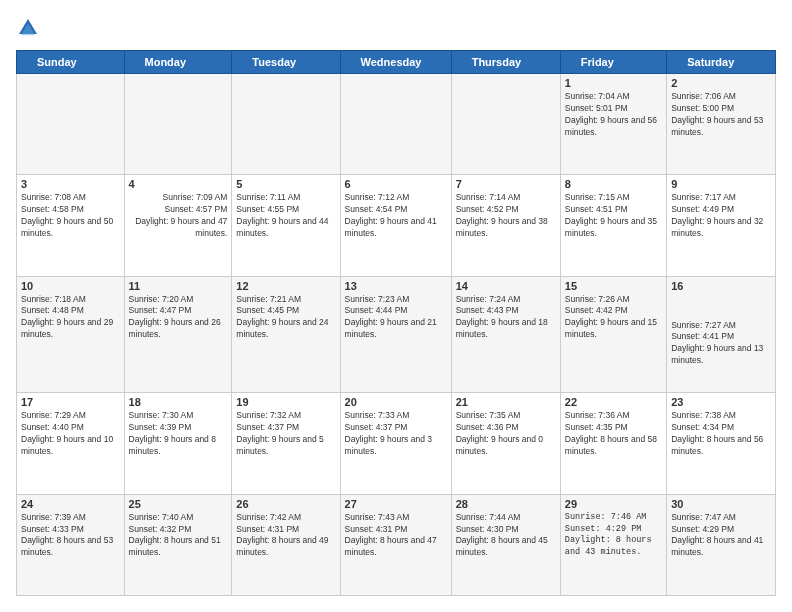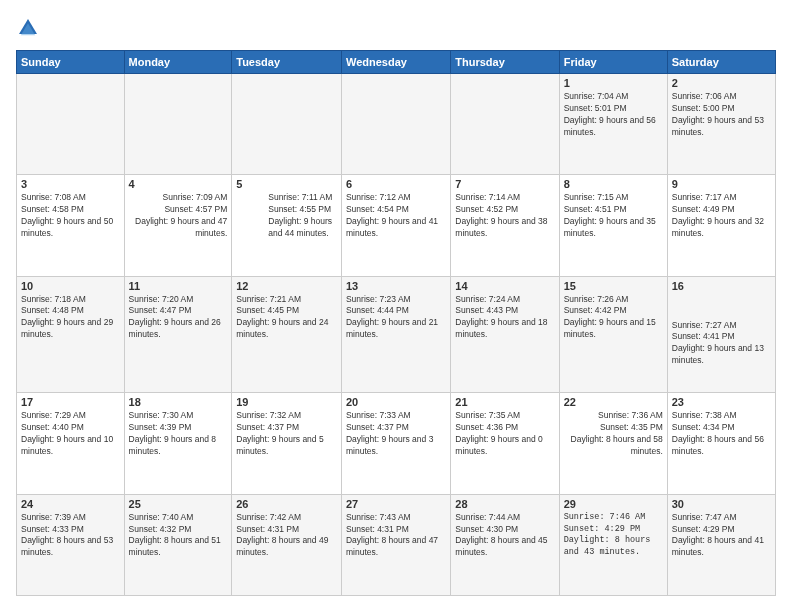--- a/index.html
+++ b/index.html
@@ -62,21 +62,21 @@
     .calendar-table {
       width: 100%;
       border-collapse: collapse;
       flex: 1;
     }
     .calendar-table th {
       background-color: #2a6db5;
       color: #fff;
       font-size: 11px;
       font-weight: bold;
-      padding: 5px 4px;
+      padding: 5px 20px;
       text-align: left;
       border: 1px solid #1a5090;
     }
     .calendar-table td {
       border: 1px solid #ccc;
       vertical-align: top;
       padding: 3px 4px;
       font-size: 9px;
       color: #333;
       width: 113px;
@@ -166,21 +166,21 @@
 Daylight: 9 hours and 50 minutes.</div>
           </td>
           <td>
             <span class="day-number">4</span>
             <div class="day-info" style="white-space: pre-line; text-align: right;">Sunrise: 7:09 AM
 Sunset: 4:57 PM
 Daylight: 9 hours and 47 minutes.</div>
           </td>
           <td>
             <span class="day-number">5</span>
-            <div class="day-info" style="white-space: pre-line; margin-left: 32px;">Sunrise: 7:11 AM
+            <div class="day-info" style="white-space: pre-line;">Sunrise: 7:11 AM
 Sunset: 4:55 PM
 Daylight: 9 hours and 44 minutes.</div>
           </td>
           <td>
             <span class="day-number">6</span>
             <div class="day-info" style="white-space: pre-line;">Sunrise: 7:12 AM
 Sunset: 4:54 PM
 Daylight: 9 hours and 41 minutes.</div>
           </td>
           <td>
@@ -272,21 +272,21 @@
 Daylight: 9 hours and 3 minutes.</div>
           </td>
           <td>
             <span class="day-number">21</span>
             <div class="day-info" style="white-space: pre-line;">Sunrise: 7:35 AM
 Sunset: 4:36 PM
 Daylight: 9 hours and 0 minutes.</div>
           </td>
           <td>
             <span class="day-number">22</span>
-            <div class="day-info" style="white-space: pre-line; text-align: right;">Sunrise: 7:36 AM
+            <div class="day-info" style="white-space: pre-line;">Sunrise: 7:36 AM
 Sunset: 4:35 PM
 Daylight: 8 hours and 58 minutes.</div>
           </td>
           <td>
             <span class="day-number">23</span>
             <div class="day-info" style="white-space: pre-line;">Sunrise: 7:38 AM
 Sunset: 4:34 PM
 Daylight: 8 hours and 56 minutes.</div>
           </td>
         </tr>

